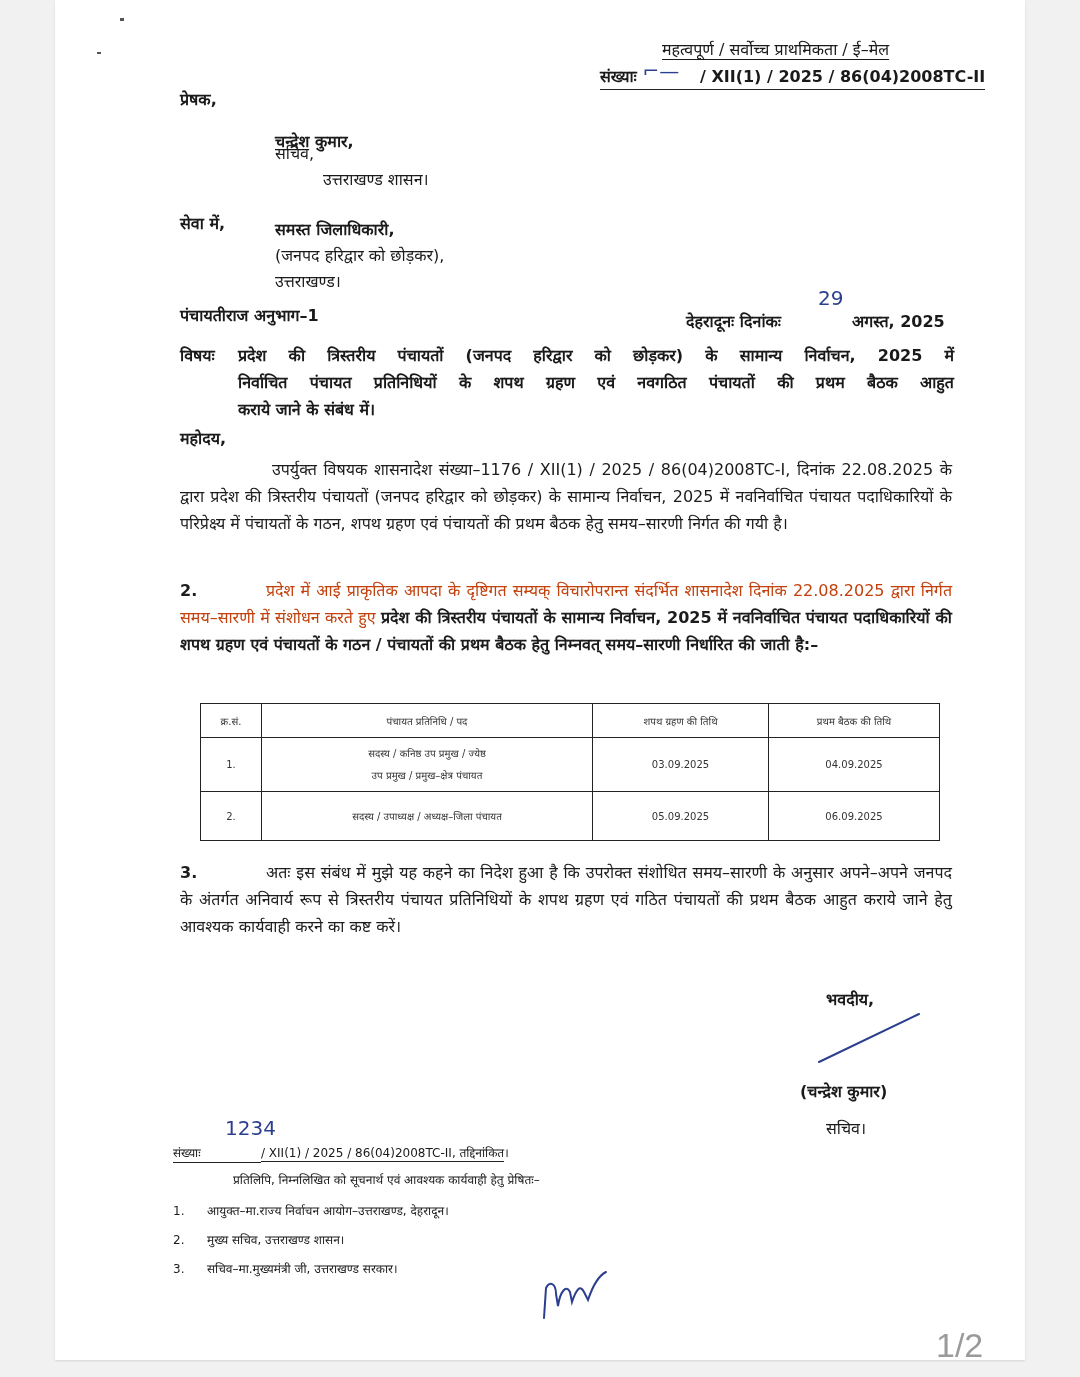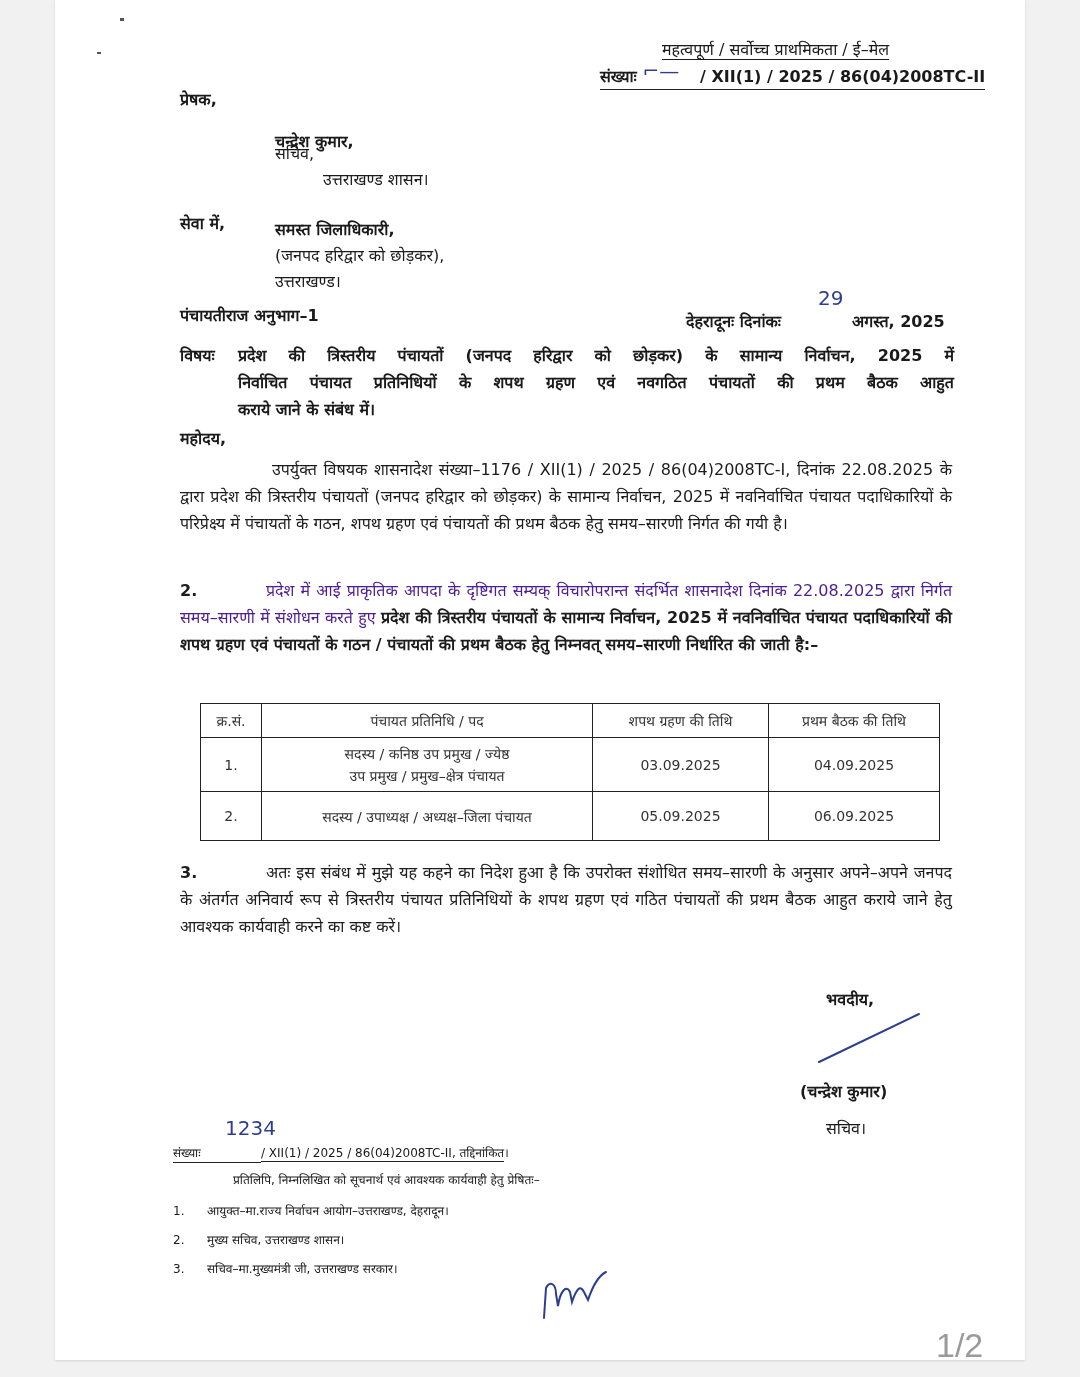--- a/index.html
+++ b/index.html
@@ -22,41 +22,41 @@
   .f17 { font-size: 16px; }
   .f16 { font-size: 12px; }
   .bold { font-weight: bold; }
   .ul { text-decoration: underline; text-underline-offset: 4px; }
   .hand {
     font-family: "DejaVu Sans", sans-serif;
     color: #2c3f8f;
     font-size: 20px;
     font-weight: normal;
   }
-  .grey { color: #4c1d95; }
+  .grey { color: #c2410c; }
 
   .para {
     position: absolute;
     left: 180px;
     width: 772px;
     font-size: 16px;
     line-height: 27px;
     text-align: justify;
     text-align-last: left;
     color: #1c1c1c;
   }
   .para .num { display: inline-block; width: 86px; font-weight: bold; }
   .para .indent { display: inline-block; width: 92px; }
 
   table.sched {
     position: absolute;
     left: 200px; top: 703px;
     width: 740px;
     border-collapse: collapse;
-    font-size: 14px;
+    font-size: 10px;
     color: #333;
   }
   table.sched th, table.sched td {
     border: 1.5px solid #222;
     text-align: center;
     vertical-align: middle;
     font-weight: normal;
     padding: 0 6px;
   }
   table.sched th { height: 33px; }

